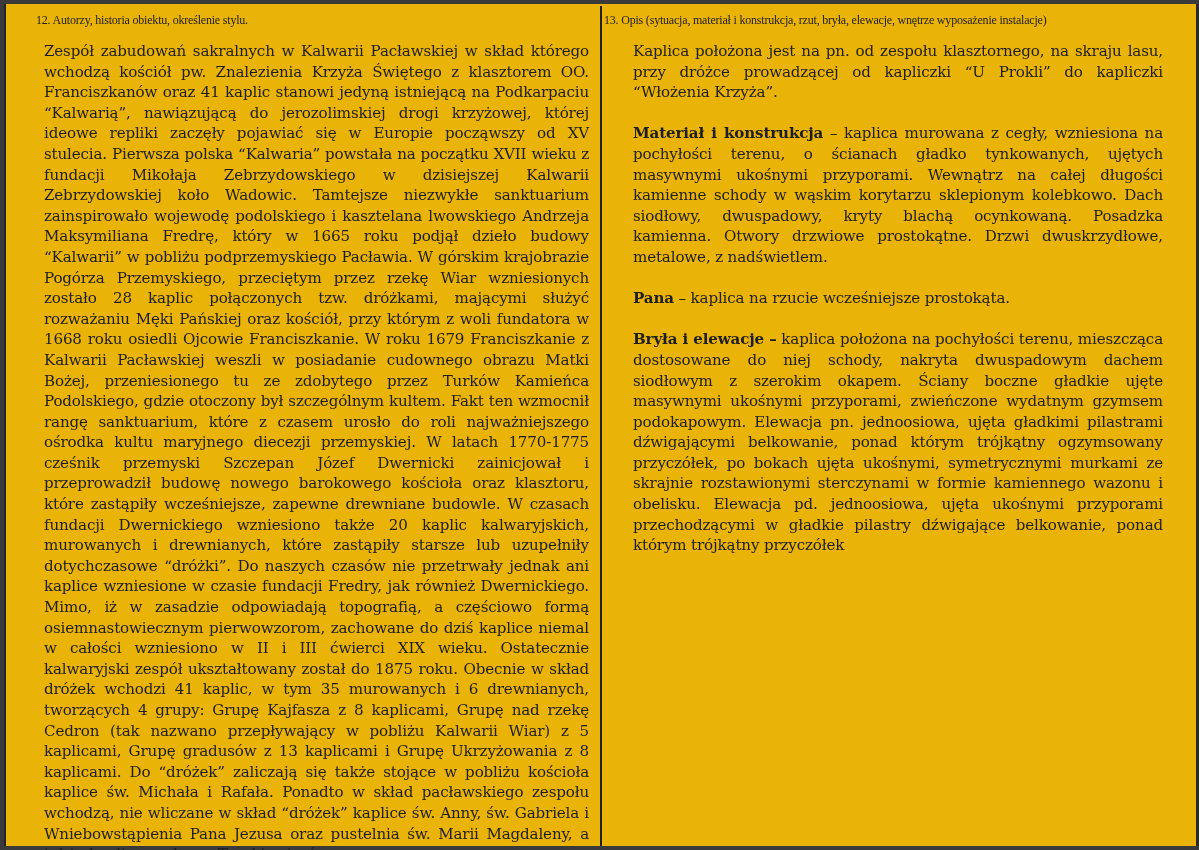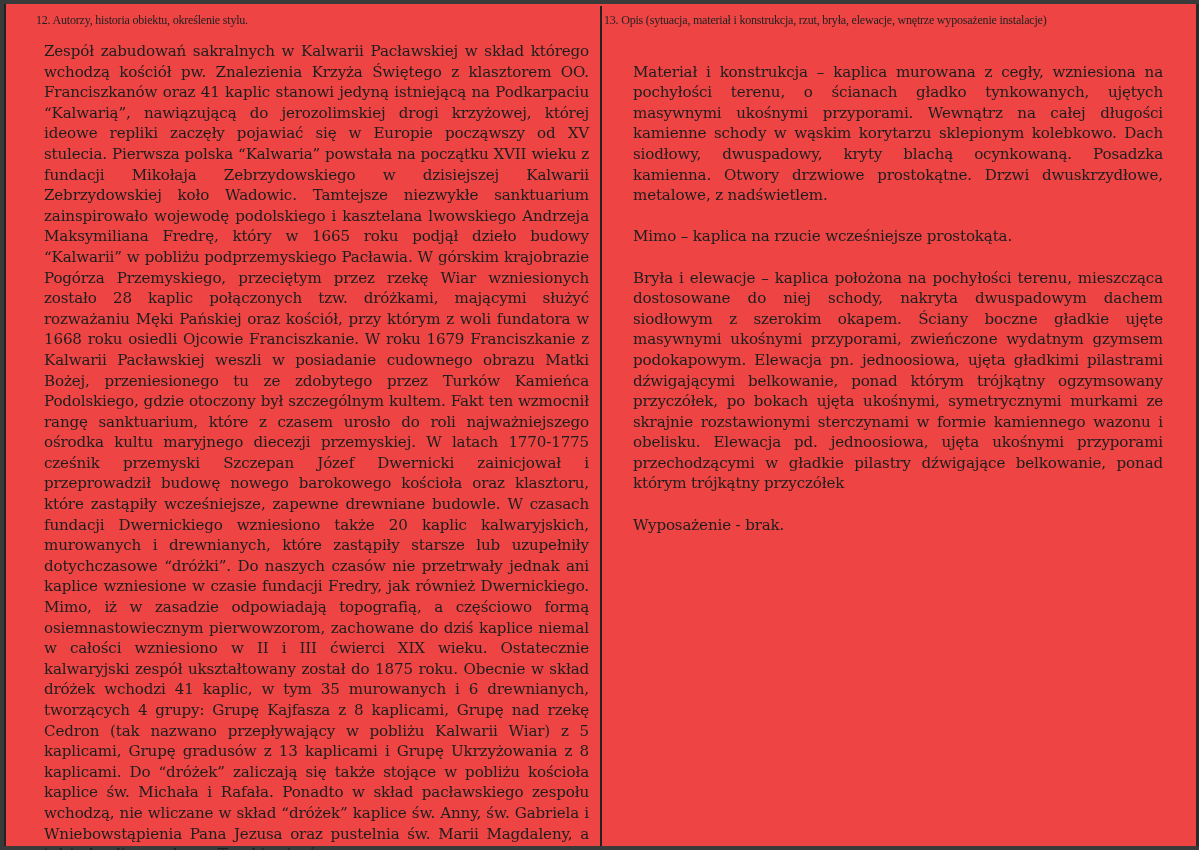--- a/index.html
+++ b/index.html
@@ -4,21 +4,21 @@
 <style>
   html, body { margin: 0; padding: 0; }
   body {
     width: 1199px; height: 850px; overflow: hidden;
     background: #3a3a3a;
     font-family: "DejaVu Serif", serif;
     color: #1e1e1e;
   }
   .page {
     position: absolute; left: 4px; top: 4px; width: 1190px; height: 842px;
-    background: #ef4444;
+    background: #eab308;
     border-left: 2px solid #222;
     border-right: 4px solid #2a2a2a;
   }
   .col {
     position: absolute; top: 0; bottom: 0;
   }
   .col-left { left: 0; width: 594px; }
   .col-right { left: 596px; width: 594px; }
   .divider {
     position: absolute; left: 594px; top: 2px; bottom: 0; width: 2px; background: #222;
@@ -36,45 +36,45 @@
     position: absolute;
     font-size: 15.1px;
     line-height: 20.6px;
     text-align: justify;
     letter-spacing: -0.15px;
   }
   .col-left .body-text { left: 38px; top: 37px; width: 545px; }
   .col-right .body-text { left: 31px; top: 37px; width: 530px; }
   .body-text p { margin: 0; }
   .gap { height: 20.6px; }
-  b { font-weight: normal; }
+  b { font-weight: bold; }
 </style>
 </head>
 <body>
 
 <div class="page">
 
   <div class="col col-left">
     <div class="heading">12. Autorzy, historia obiektu, określenie stylu.</div>
     <div class="body-text">
       <p>Zespół zabudowań sakralnych w Kalwarii Pacławskiej w skład którego wchodzą kościół pw. Znalezienia Krzyża Świętego z klasztorem OO. Franciszkanów oraz 41 kaplic stanowi jedyną istniejącą na Podkarpaciu “Kalwarią”, nawiązującą do jerozolimskiej drogi krzyżowej, której ideowe repliki zaczęły pojawiać się w Europie począwszy od XV stulecia. Pierwsza polska “Kalwaria” powstała na początku XVII wieku z fundacji Mikołaja Zebrzydowskiego w dzisiejszej Kalwarii Zebrzydowskiej koło Wadowic. Tamtejsze niezwykłe sanktuarium zainspirowało wojewodę podolskiego i kasztelana lwowskiego Andrzeja Maksymiliana Fredrę, który w 1665 roku podjął dzieło budowy “Kalwarii” w pobliżu podprzemyskiego Pacławia. W górskim krajobrazie Pogórza Przemyskiego, przeciętym przez rzekę Wiar wzniesionych zostało 28 kaplic połączonych tzw. dróżkami, mającymi służyć rozważaniu Męki Pańskiej oraz kościół, przy którym z woli fundatora w 1668 roku osiedli Ojcowie Franciszkanie. W roku 1679 Franciszkanie z Kalwarii Pacławskiej weszli w posiadanie cudownego obrazu Matki Bożej, przeniesionego tu ze zdobytego przez Turków Kamieńca Podolskiego, gdzie otoczony był szczególnym kultem. Fakt ten wzmocnił rangę sanktuarium, które z czasem urosło do roli najważniejszego ośrodka kultu maryjnego diecezji przemyskiej. W latach 1770-1775 cześnik przemyski Szczepan Józef Dwernicki zainicjował i przeprowadził budowę nowego barokowego kościoła oraz klasztoru, które zastąpiły wcześniejsze, zapewne drewniane budowle. W czasach fundacji Dwernickiego wzniesiono także 20 kaplic kalwaryjskich, murowanych i drewnianych, które zastąpiły starsze lub uzupełniły dotychczasowe “dróżki”. Do naszych czasów nie przetrwały jednak ani kaplice wzniesione w czasie fundacji Fredry, jak również Dwernickiego.  Mimo, iż w zasadzie odpowiadają topografią, a częściowo formą osiemnastowiecznym pierwowzorom, zachowane do dziś kaplice niemal w całości wzniesiono w II i III ćwierci XIX wieku. Ostatecznie kalwaryjski zespół ukształtowany został do 1875 roku. Obecnie w skład dróżek wchodzi 41 kaplic, w tym 35 murowanych i 6 drewnianych, tworzących 4 grupy: Grupę Kajfasza z 8 kaplicami, Grupę nad rzekę Cedron (tak nazwano przepływający w pobliżu Kalwarii Wiar) z 5 kaplicami, Grupę gradusów z 13 kaplicami i Grupę Ukrzyżowania z 8 kaplicami. Do “dróżek” zaliczają się także stojące w pobliżu kościoła kaplice św. Michała i Rafała. Ponadto w skład pacławskiego zespołu wchodzą, nie wliczane w skład “dróżek” kaplice św. Anny, św. Gabriela i Wniebowstąpienia Pana Jezusa oraz pustelnia św. Marii Magdaleny, a także kaplica grobowa Tyszkiewiczów.</p>
 
     </div>
   </div>
 
   <div class="divider"></div>
 
   <div class="col col-right">
     <div class="heading">13. Opis (sytuacja, materiał i konstrukcja, rzut, bryła, elewacje, wnętrze wyposażenie instalacje)</div>
     <div class="body-text">
+      <p>Kaplica położona jest na pn. od zespołu klasztornego, na skraju lasu, przy dróżce prowadzącej od kapliczki “U Prokli” do kapliczki “Włożenia Krzyża”.</p>
       <div class="gap"></div>
       <p><b>Materiał i konstrukcja</b><span> – kaplica murowana z cegły, wzniesiona na pochyłości terenu, o ścianach gładko tynkowanych, ujętych masywnymi ukośnymi przyporami. Wewnątrz na całej długości kamienne schody w wąskim korytarzu sklepionym kolebkowo. Dach siodłowy, dwuspadowy, kryty blachą ocynkowaną. Posadzka kamienna. Otwory drzwiowe prostokątne. Drzwi dwuskrzydłowe, metalowe, z nadświetlem.</span></p>
       <div class="gap"></div>
-      <p><b>Mimo</b><span> – kaplica na rzucie wcześniejsze prostokąta.</span></p>
+      <p><b>Pana</b><span> – kaplica na rzucie wcześniejsze prostokąta.</span></p>
       <div class="gap"></div>
       <p><b>Bryła i elewacje –</b><span> kaplica położona na pochyłości terenu, mieszcząca dostosowane do niej schody, nakryta dwuspadowym dachem siodłowym z szerokim okapem. Ściany boczne gładkie ujęte masywnymi ukośnymi przyporami, zwieńczone wydatnym gzymsem podokapowym. Elewacja pn. jednoosiowa, ujęta gładkimi pilastrami dźwigającymi belkowanie, ponad którym trójkątny ogzymsowany przyczółek, po bokach ujęta ukośnymi, symetrycznymi murkami ze skrajnie rozstawionymi sterczynami w formie kamiennego wazonu i obelisku. Elewacja pd. jednoosiowa, ujęta ukośnymi przyporami przechodzącymi w gładkie pilastry dźwigające belkowanie, ponad którym trójkątny przyczółek</span></p>
       <div class="gap"></div>
-      <p><b>Wyposażenie</b><span> - brak.</span></p>
       <div class="gap"></div>
     </div>
   </div>
 
 </div>
 
 </body></html>

